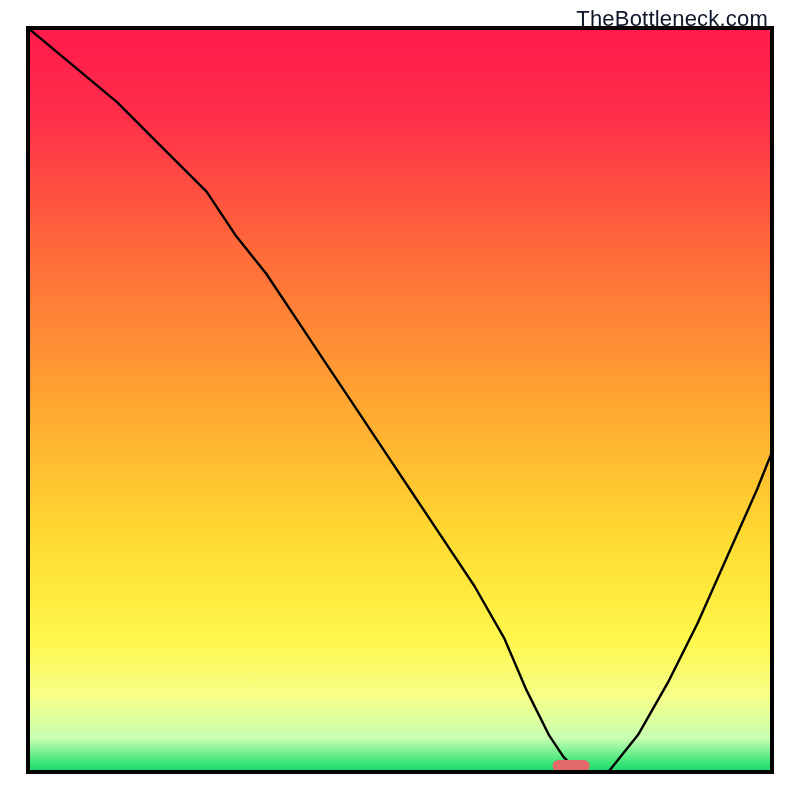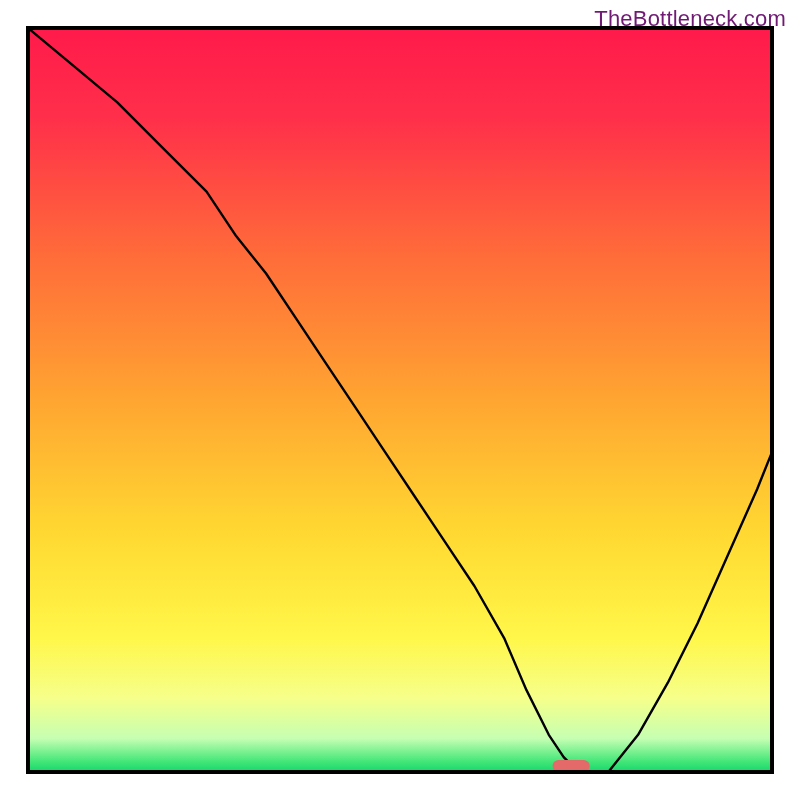--- a/index.html
+++ b/index.html
@@ -12,22 +12,22 @@
     overflow: hidden;
   }
   .chart-container {
     position: relative;
     width: 800px;
     height: 800px;
   }
   .watermark {
     position: absolute;
     top: 6px;
-    right: 14px;
-    color: #701a75;
+    right: 32px;
+    color: #0f172a;
     font-size: 22px;
     font-weight: 500;
     letter-spacing: 0.2px;
     z-index: 5;
     user-select: none;
   }
   svg.plot {
     position: absolute;
     left: 0;
     top: 0;

